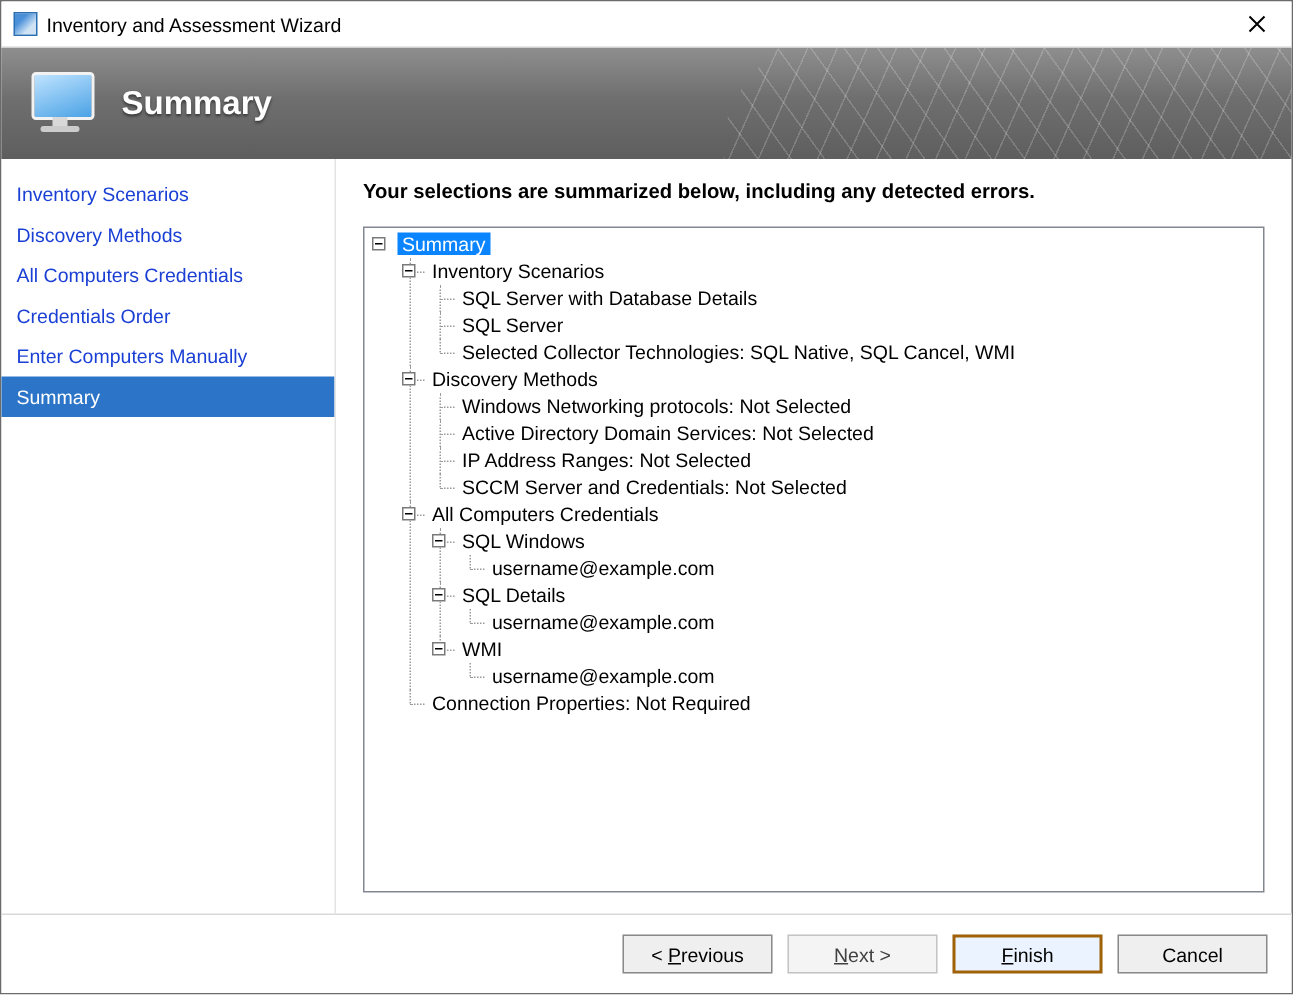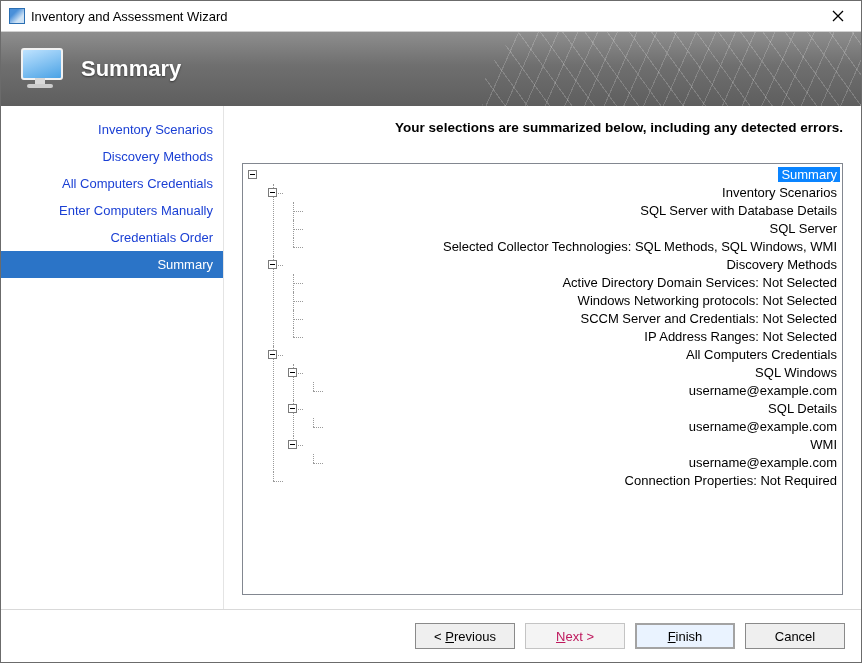--- a/index.html
+++ b/index.html
@@ -104,21 +104,20 @@
       repeating-linear-gradient(-60deg, rgba(255,255,255,0.18) 0 1px, transparent 1px 18px);
     transform: rotate(-6deg);
     pointer-events: none;
   }
 
   
   .body {
     flex: 1;
     display: flex;
     min-height: 0;
-    text-align: right;
   }
   .sidebar {
     width: 222px;
     background: #fff;
     padding-top: 10px;
   }
   .sidebar .nav-item {
     padding: 6px 10px 6px 10px;
     font-size: 13px;
     cursor: default;
@@ -135,21 +134,21 @@
   .main {
     flex: 1;
     display: flex;
     flex-direction: column;
     padding: 14px 18px 0 18px;
     min-width: 0;
   }
   .main .headline {
     font-weight: 700;
     font-size: 13.5px;
-    margin-bottom: 28px;
+    margin-bottom: 16px;
   }
   .main .instruction {
     font-size: 13px;
     margin-bottom: 10px;
   }
   .main .instruction .ul { text-decoration: underline; }
 
   
   .tree-box {
     flex: 1;
@@ -233,25 +232,25 @@
     border: 1px solid #8a8a8a;
     background: #efefef;
     font-family: inherit;
     font-size: 13px;
     display: inline-flex;
     align-items: center;
     justify-content: center;
     cursor: default;
   }
   .btn.default {
-    border: 2px solid #a3a3a3;
+    border: 2px solid #a16207;
     background: #eaf3ff;
   }
   .btn:disabled {
-    color: #be185d;
+    color: #404040;
     border-color: #c4c4c4;
     background: #f4f4f4;
   }
   .btn .ul { text-decoration: underline; }
 </style>
 </head>
 <body>
 
 <div class="window">
 
@@ -274,22 +273,22 @@
     <div class="banner-title">Summary</div>
     <div class="mesh"></div>
   </div>
 
   <div class="body">
 
     <div class="sidebar">
       <div class="nav-item link">Inventory Scenarios</div>
       <div class="nav-item link">Discovery Methods</div>
       <div class="nav-item link">All Computers Credentials</div>
+      <div class="nav-item link">Credentials Order</div>
       <div class="nav-item link">Enter Computers Manually</div>
-      <div class="nav-item link">Credentials Order</div>
       <div class="nav-item current">Summary</div>
     </div>
 
     <div class="vsep"></div>
 
     <div class="main">
       <div class="headline">Your selections are summarized below, including any detected errors.</div>
 
       <div class="tree-box">
         <ul class="tree">
@@ -297,32 +296,32 @@
             <span class="exp"></span>
             <span class="node-label selected">Summary</span>
             <ul>
 
               <li>
                 <span class="exp"></span>
                 <span class="node-label">Inventory Scenarios</span>
                 <ul>
                   <li><span class="node-label">SQL Server with Database Details</span></li>
                   <li><span class="node-label">SQL Server</span></li>
-                  <li><span class="node-label">Selected Collector Technologies: SQL Methods, SQL Windows, WMI</span></li>
+                  <li><span class="node-label">Selected Collector Technologies: SQL Native, SQL Cancel, WMI</span></li>
                 </ul>
               </li>
 
               <li>
                 <span class="exp"></span>
                 <span class="node-label">Discovery Methods</span>
                 <ul>
+                  <li><span class="node-label">Windows Networking protocols: Not Selected</span></li>
                   <li><span class="node-label">Active Directory Domain Services: Not Selected</span></li>
-                  <li><span class="node-label">Windows Networking protocols: Not Selected</span></li>
+                  <li><span class="node-label">IP Address Ranges: Not Selected</span></li>
                   <li><span class="node-label">SCCM Server and Credentials: Not Selected</span></li>
-                  <li><span class="node-label">IP Address Ranges: Not Selected</span></li>
                 </ul>
               </li>
 
               <li>
                 <span class="exp"></span>
                 <span class="node-label">All Computers Credentials</span>
                 <ul>
                   <li>
                     <span class="exp"></span>
                     <span class="node-label">SQL Windows</span>

